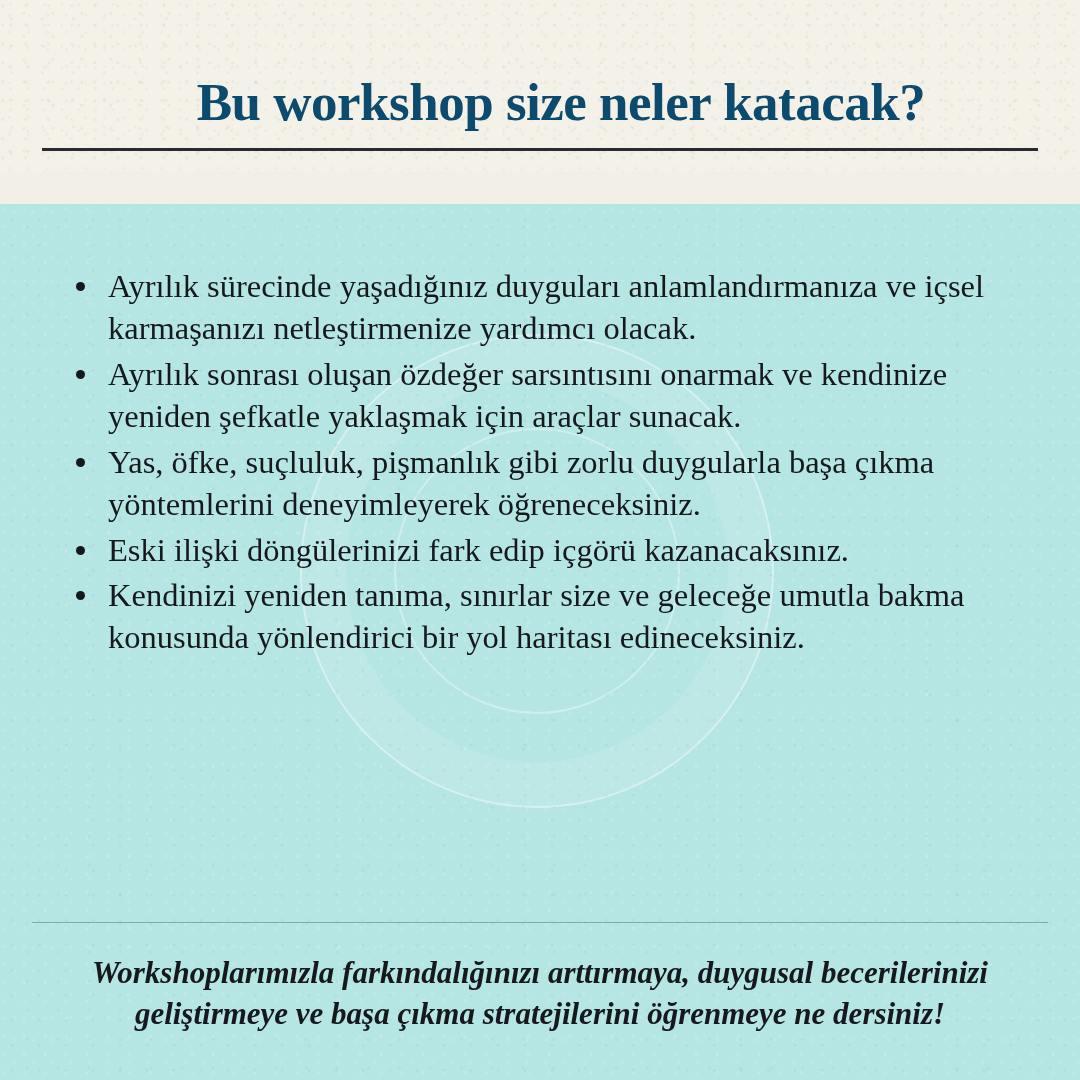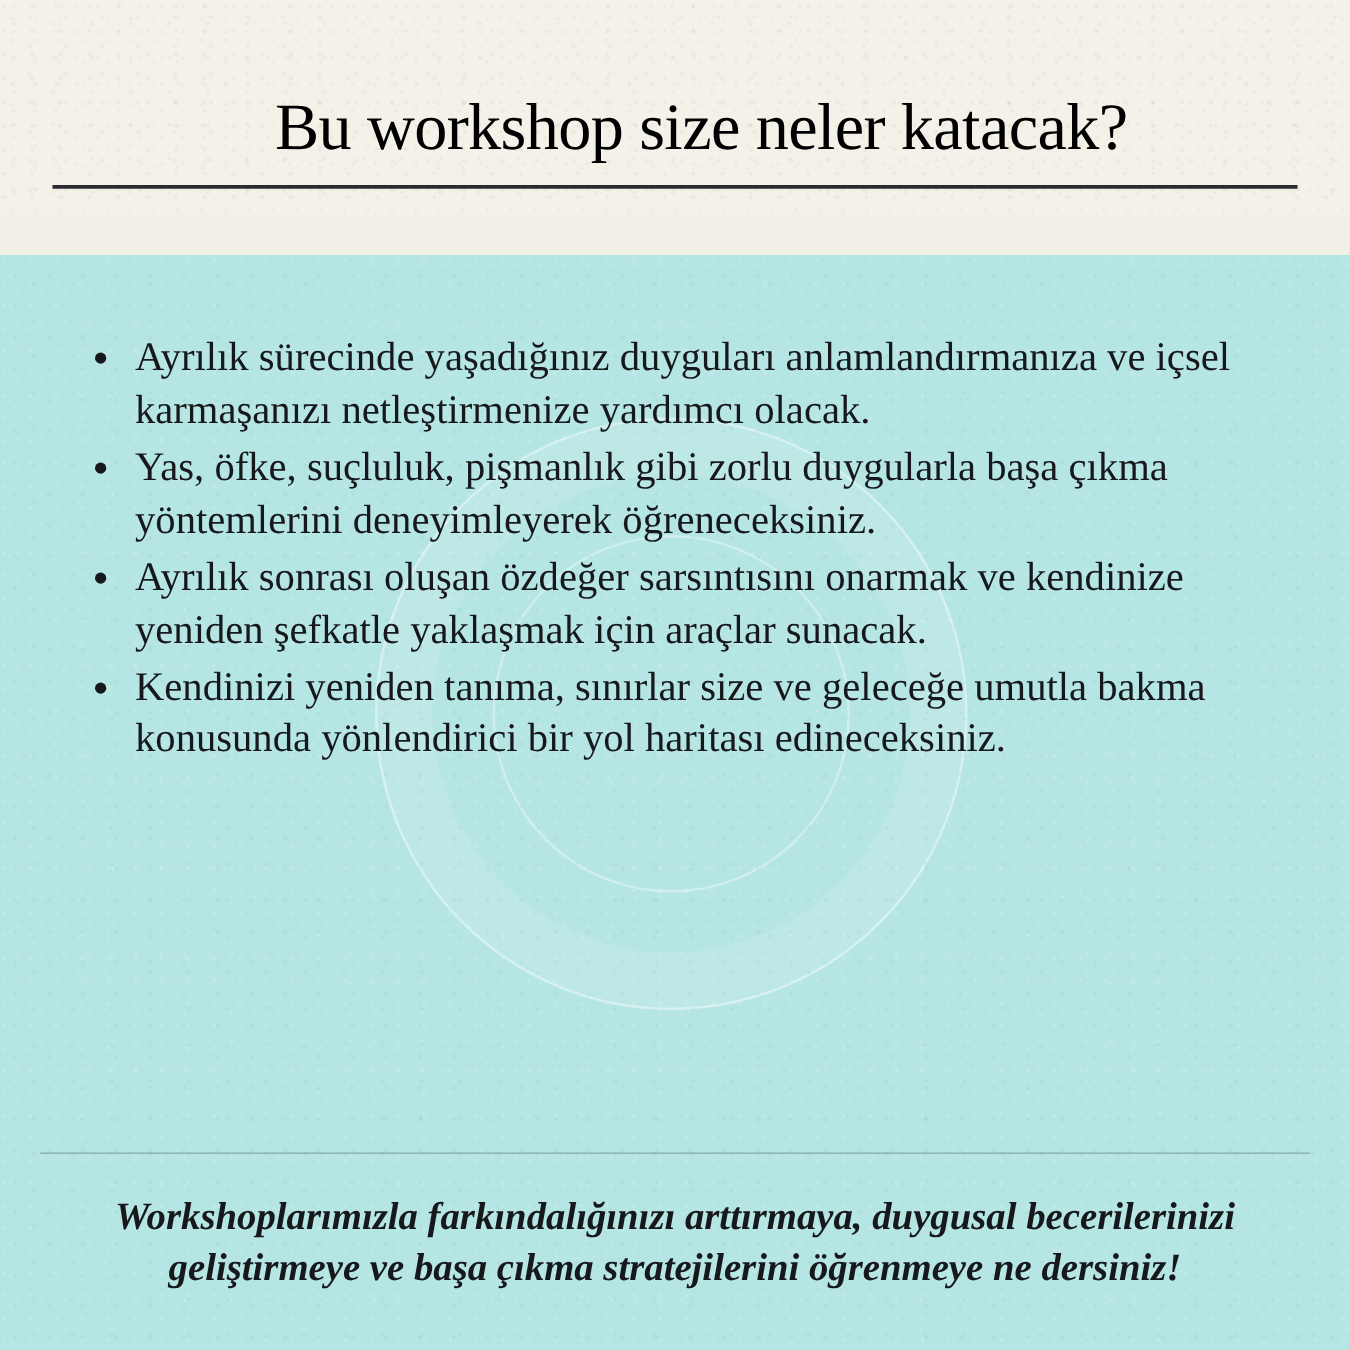--- a/index.html
+++ b/index.html
@@ -44,22 +44,22 @@
     background-size: 23px 19px, 31px 27px, 17px 21px, 29px 23px, 19px 17px;
     pointer-events: none;
   }
   .title {
     position: absolute;
     left: 0;
     right: 0;
     top: 72px;
     text-align: center;
     font-size: 53px;
-    font-weight: normal;
-    color: #000000;
+    font-weight: bold;
+    color: #0c4a6e;
     letter-spacing: -0.5px;
     white-space: nowrap;
     margin-left: 42px;
   }
   .title-underline {
     position: absolute;
     left: 42px;
     width: 996px;
     top: 148px;
     height: 3px;
@@ -174,25 +174,29 @@
     <div class="watermark"></div>
     <div class="body-noise"></div>
 
     <ul class="bullets">
       <li class="bullet">
         <span class="dot"></span>
         <span>Ayrılık sürecinde yaşadığınız duyguları anlamlandırmanıza ve içsel karmaşanızı netleştirmenize yardımcı olacak.</span>
       </li>
       <li class="bullet">
         <span class="dot"></span>
+        <span>Ayrılık sonrası oluşan özdeğer sarsıntısını onarmak ve kendinize yeniden şefkatle yaklaşmak için araçlar sunacak.</span>
+      </li>
+      <li class="bullet">
+        <span class="dot"></span>
         <span>Yas, öfke, suçluluk, pişmanlık gibi zorlu duygularla başa çıkma yöntemlerini deneyimleyerek öğreneceksiniz.</span>
       </li>
       <li class="bullet">
         <span class="dot"></span>
-        <span>Ayrılık sonrası oluşan özdeğer sarsıntısını onarmak ve kendinize yeniden şefkatle yaklaşmak için araçlar sunacak.</span>
+        <span>Eski ilişki döngülerinizi fark edip içgörü kazanacaksınız.</span>
       </li>
       <li class="bullet">
         <span class="dot"></span>
         <span>Kendinizi yeniden tanıma, sınırlar size ve geleceğe umutla bakma konusunda yönlendirici bir yol haritası edineceksiniz.</span>
       </li>
     </ul>
 
     <div class="divider"></div>
 
     <div class="footnote">Workshoplarımızla farkındalığınızı arttırmaya, duygusal becerilerinizi geliştirmeye ve başa çıkma stratejilerini öğrenmeye ne dersiniz!</div>

